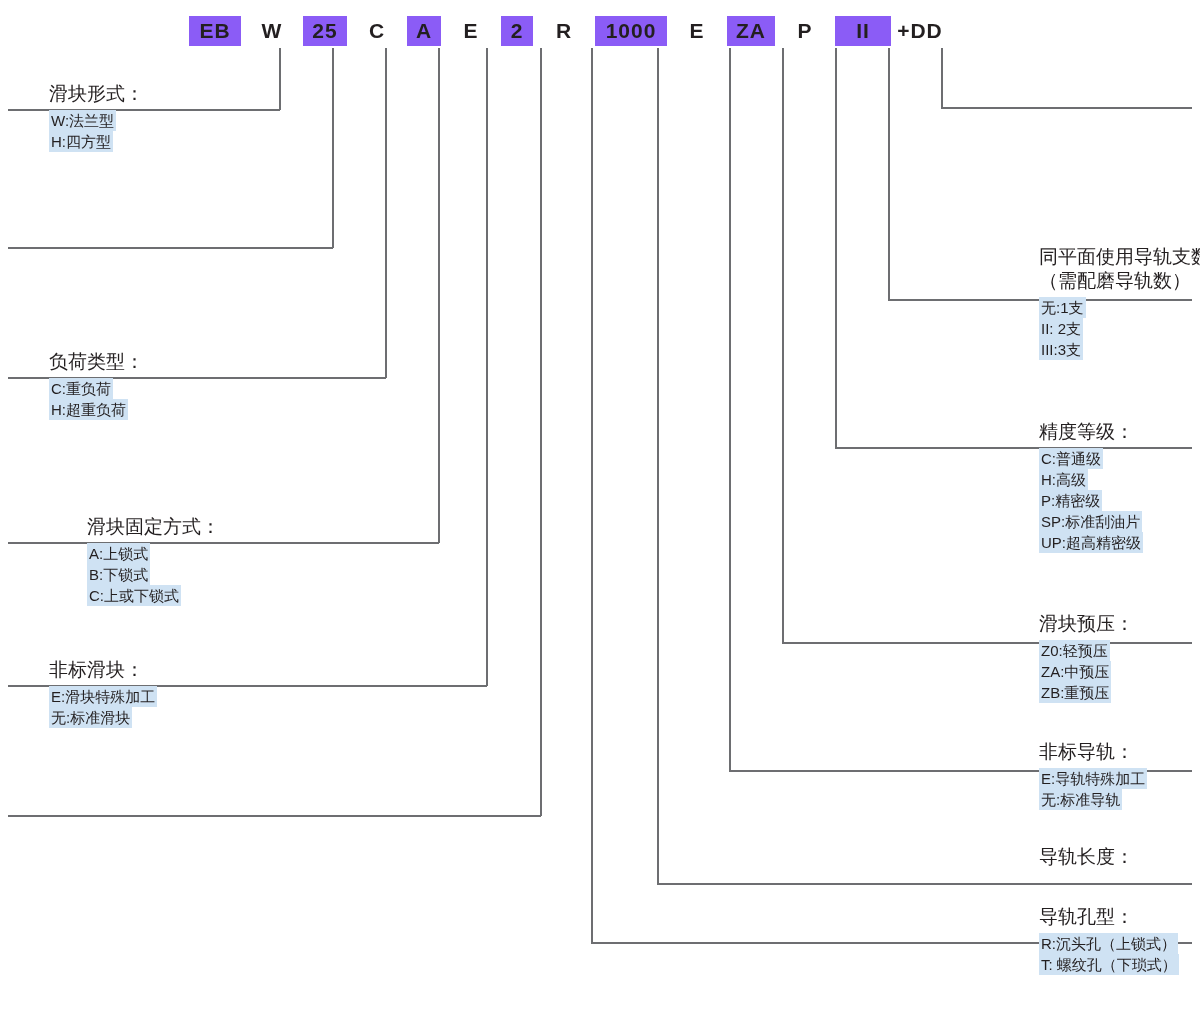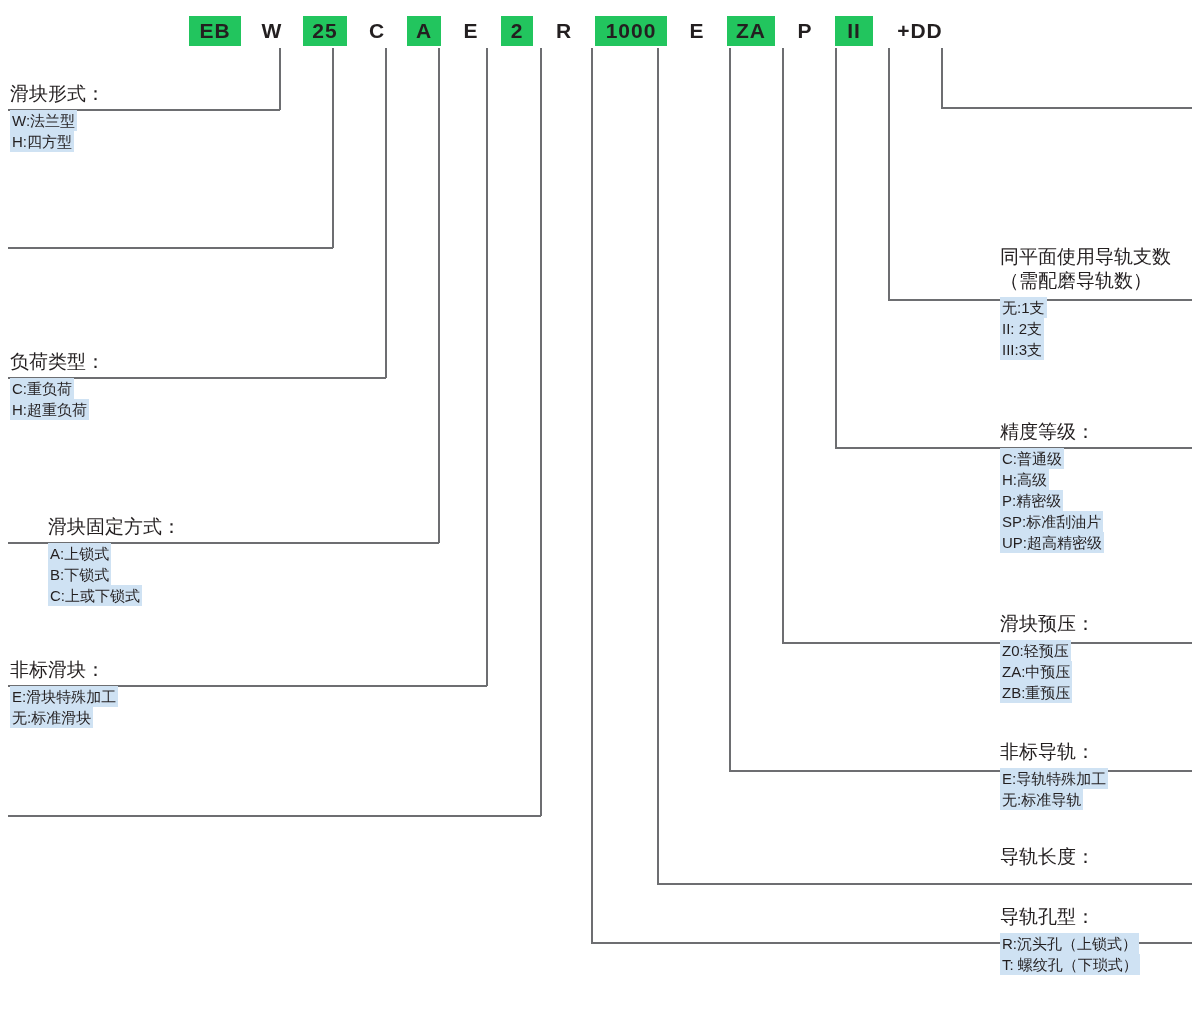--- a/index.html
+++ b/index.html
@@ -13,29 +13,29 @@
   }
   #stage{position:relative;width:1200px;height:1014px;}
 
   
   .code-row{position:absolute;top:16px;left:0;height:32px;}
   .code-cell{
     position:absolute;top:0;height:30px;line-height:30px;
     font-size:21px;font-weight:bold;letter-spacing:1px;
     text-align:center;color:#231f20;
   }
-  .code-cell.shaded{background:#22c55e;}
+  .code-cell.shaded{background:#8b5cf6;}
 
   
   .ln{position:absolute;background:#6d6e71;}
   .ln.v{width:1.5px;}
   .ln.h{height:1.5px;}
 
   
-  .grp{position:absolute;}
+  .grp{position:absolute;margin-left:39px;}
   .grp .title{
     font-size:19px;color:#231f20;white-space:nowrap;line-height:24px;
   }
   .grp .items{margin-top:4px;}
   .grp .item{
     display:block;
     font-size:15px;line-height:21px;color:#231f20;
     background:#cfe2f3;
     white-space:nowrap;
     width:max-content;
@@ -54,21 +54,21 @@
     <div class="code-cell shaded" style="left:303px;width:44px;">25</div>
     <div class="code-cell" style="left:361px;width:32px;">C</div>
     <div class="code-cell shaded" style="left:407px;width:34px;">A</div>
     <div class="code-cell" style="left:455px;width:32px;">E</div>
     <div class="code-cell shaded" style="left:501px;width:32px;">2</div>
     <div class="code-cell" style="left:547px;width:34px;">R</div>
     <div class="code-cell shaded" style="left:595px;width:72px;">1000</div>
     <div class="code-cell" style="left:681px;width:32px;">E</div>
     <div class="code-cell shaded" style="left:727px;width:48px;">ZA</div>
     <div class="code-cell" style="left:789px;width:32px;">P</div>
-    <div class="code-cell shaded" style="left:835px;width:38px;">II</div>
+    <div class="code-cell shaded" style="left:835px;width:56px;">II</div>
     <div class="code-cell" style="left:883px;width:74px;">+DD</div>
   </div>
 
   <div class="ln v" style="left:279px;top:48px;height:62px;"></div>
   <div class="ln h" style="left:8px;top:109px;width:272px;"></div>
 
   <div class="ln v" style="left:332px;top:48px;height:200px;"></div>
   <div class="ln h" style="left:8px;top:247px;width:325px;"></div>
 
   <div class="ln v" style="left:385px;top:48px;height:330px;"></div>

